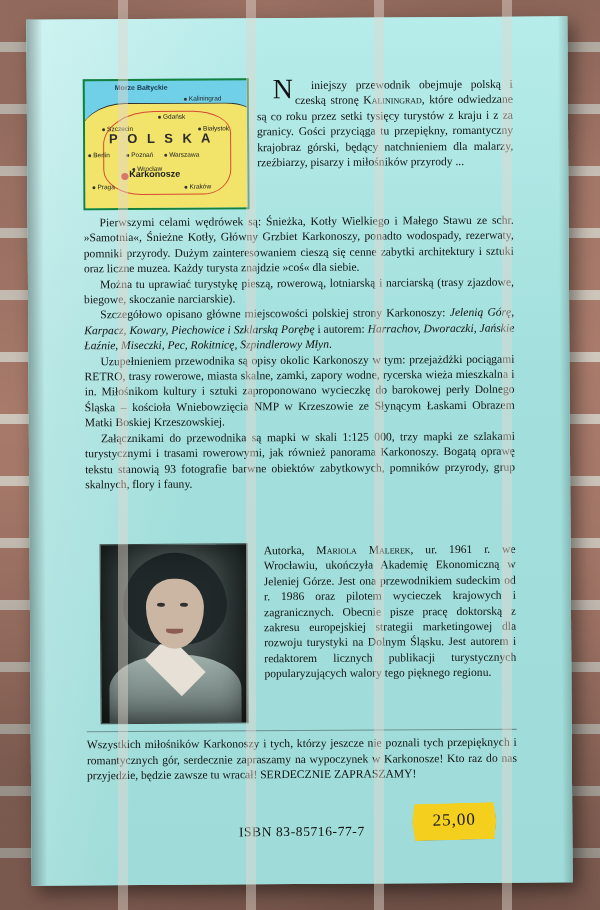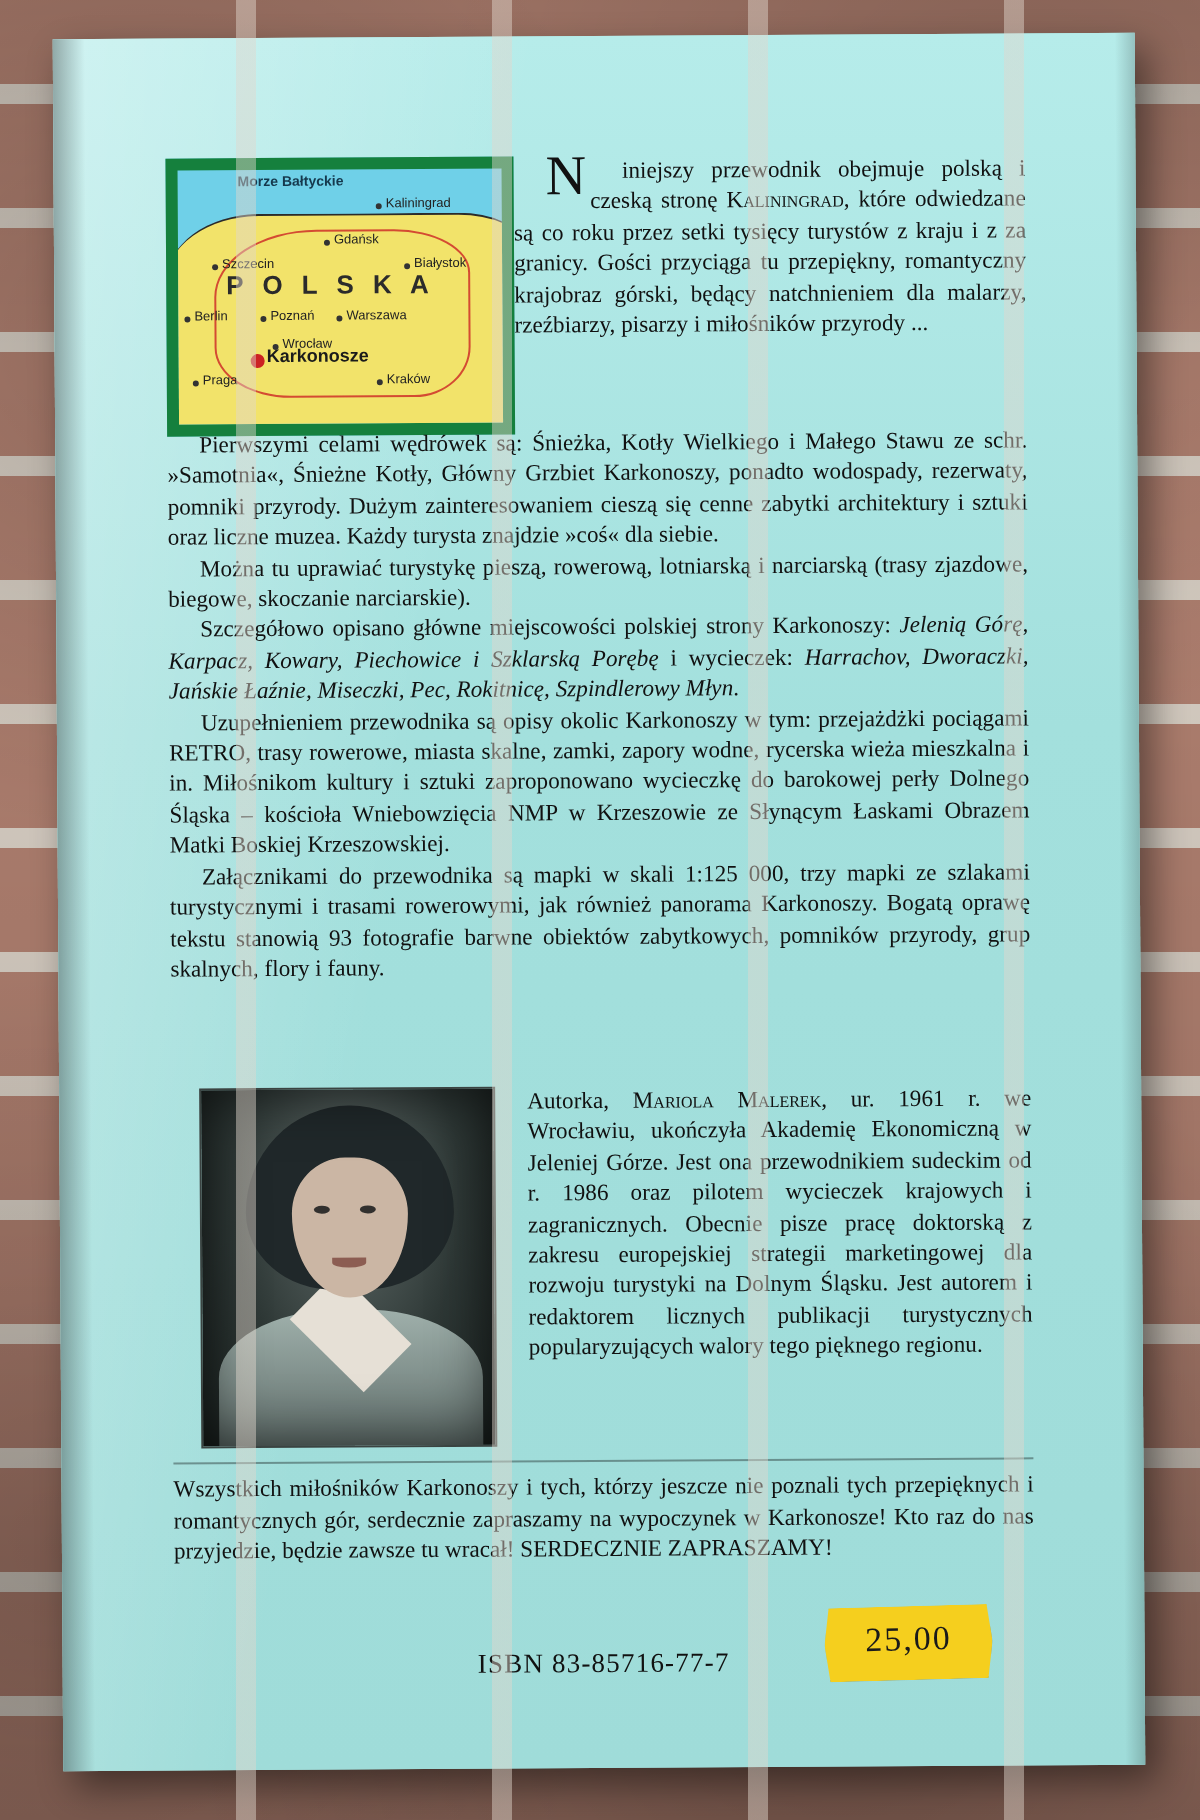--- a/index.html
+++ b/index.html
@@ -83,21 +83,21 @@
     background: linear-gradient(270deg, rgba(0,0,0,0.18), rgba(0,0,0,0.0));
   }
 
   
   .map {
     position: absolute;
     left: 56px;
     top: 60px;
     width: 162px;
     height: 127px;
-    border: 6px solid #15803d;
+    border: 2px solid #15803d;
     background: #6fd0e8;
     overflow: hidden;
     font-family: "Liberation Sans", sans-serif;
   }
   .map .land {
     position: absolute;
     left: -6px; top: 22px;
     width: 178px; height: 112px;
     background: #f2e36a;
     border-top: 1px solid #2b2b2b;
@@ -349,21 +349,21 @@
       <div class="city" style="left:104px; top:102px;">Kraków</div>
     </div>
 
     <div class="col-right">
       <p><span class="dropcap">N</span><span>iniejszy przewodnik obejmuje polską i czeską stronę </span><span class="sc">Kaliningrad</span><span>, które odwiedzane są co roku przez setki tysięcy turystów z kraju i z za granicy. Gości przyciąga tu przepiękny, romantyczny krajobraz górski, będący natchnieniem dla malarzy, rzeźbiarzy, pisarzy i miłośników przyrody ...</span></p>
     </div>
 
     <div class="fullwidth">
       <p>Pierwszymi celami wędrówek są: Śnieżka, Kotły Wielkiego i Małego Stawu ze schr. »Samotnia«, Śnieżne Kotły, Główny Grzbiet Karkonoszy, ponadto wodospady, rezerwaty, pomniki przyrody. Dużym zainteresowaniem cieszą się cenne zabytki architektury i sztuki oraz liczne muzea. Każdy turysta znajdzie »coś« dla siebie.</p>
       <p>Można tu uprawiać turystykę pieszą, rowerową, lotniarską i narciarską (trasy zjazdowe, biegowe, skoczanie narciarskie).</p>
-      <p><span>Szczegółowo opisano główne miejscowości polskiej strony Karkonoszy: </span><span class="it">Jelenią Górę, Karpacz, Kowary, Piechowice i Szklarską Porębę</span><span> i wycieczek: </span><span class="it">Harrachov, Dworaczki, Jańskie Łaźnie, Miseczki, Pec, Rokitnicę, Szpindlerowy Młyn</span><span>.</span></p>
+      <p><span>Szczegółowo opisano główne miejscowości polskiej strony Karkonoszy: </span><span class="it">Jelenią Górę, Karpacz, Kowary, Piechowice i Szklarską Porębę</span><span> i autorem: </span><span class="it">Harrachov, Dworaczki, Jańskie Łaźnie, Miseczki, Pec, Rokitnicę, Szpindlerowy Młyn</span><span>.</span></p>
       <p>Uzupełnieniem przewodnika są opisy okolic Karkonoszy w tym: przejażdżki pociągami RETRO, trasy rowerowe, miasta skalne, zamki, zapory wodne, rycerska wieża mieszkalna i in. Miłośnikom kultury i sztuki zaproponowano wycieczkę do barokowej perły Dolnego Śląska – kościoła Wniebowzięcia NMP w Krzeszowie ze Słynącym Łaskami Obrazem Matki Boskiej Krzeszowskiej.</p>
       <p>Załącznikami do przewodnika są mapki w skali 1:125 000, trzy mapki ze szlakami turystycznymi i trasami rowerowymi, jak również panorama Karkonoszy. Bogatą oprawę tekstu stanowią 93 fotografie barwne obiektów zabytkowych, pomników przyrody, grup skalnych, flory i fauny.</p>
     </div>
 
     <div class="photo">
       <div class="body"></div>
       <div class="collar"></div>
       <div class="hair"></div>
       <div class="face"></div>
       <div class="eye-l"></div>

